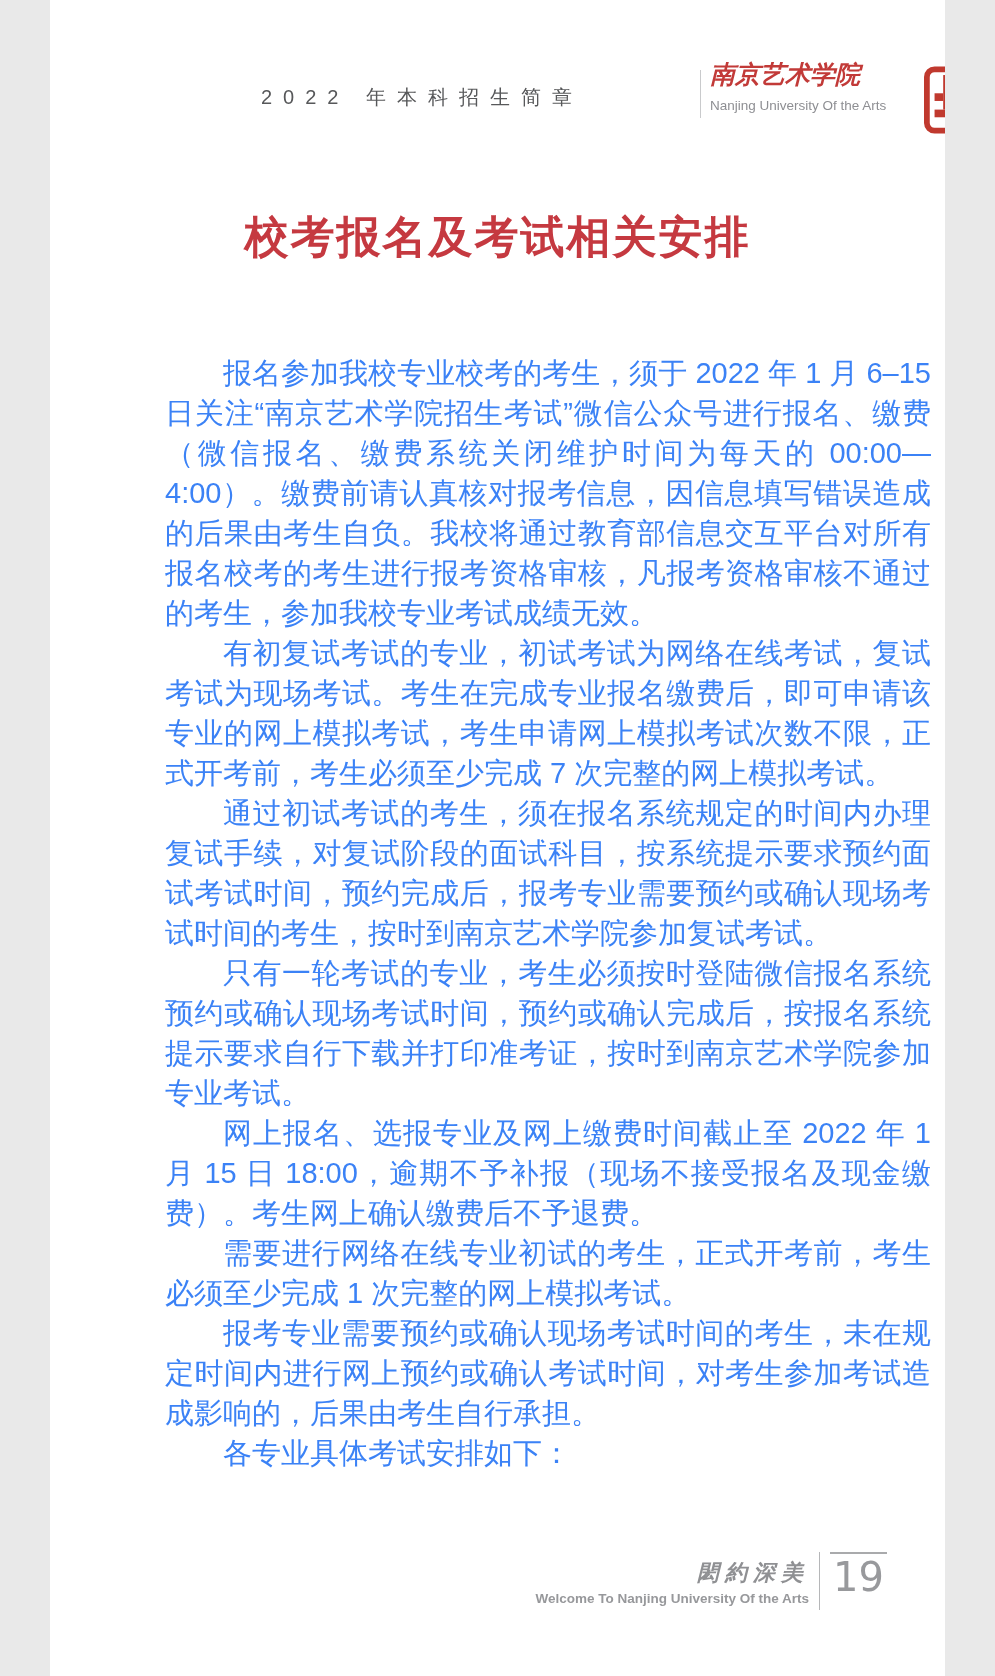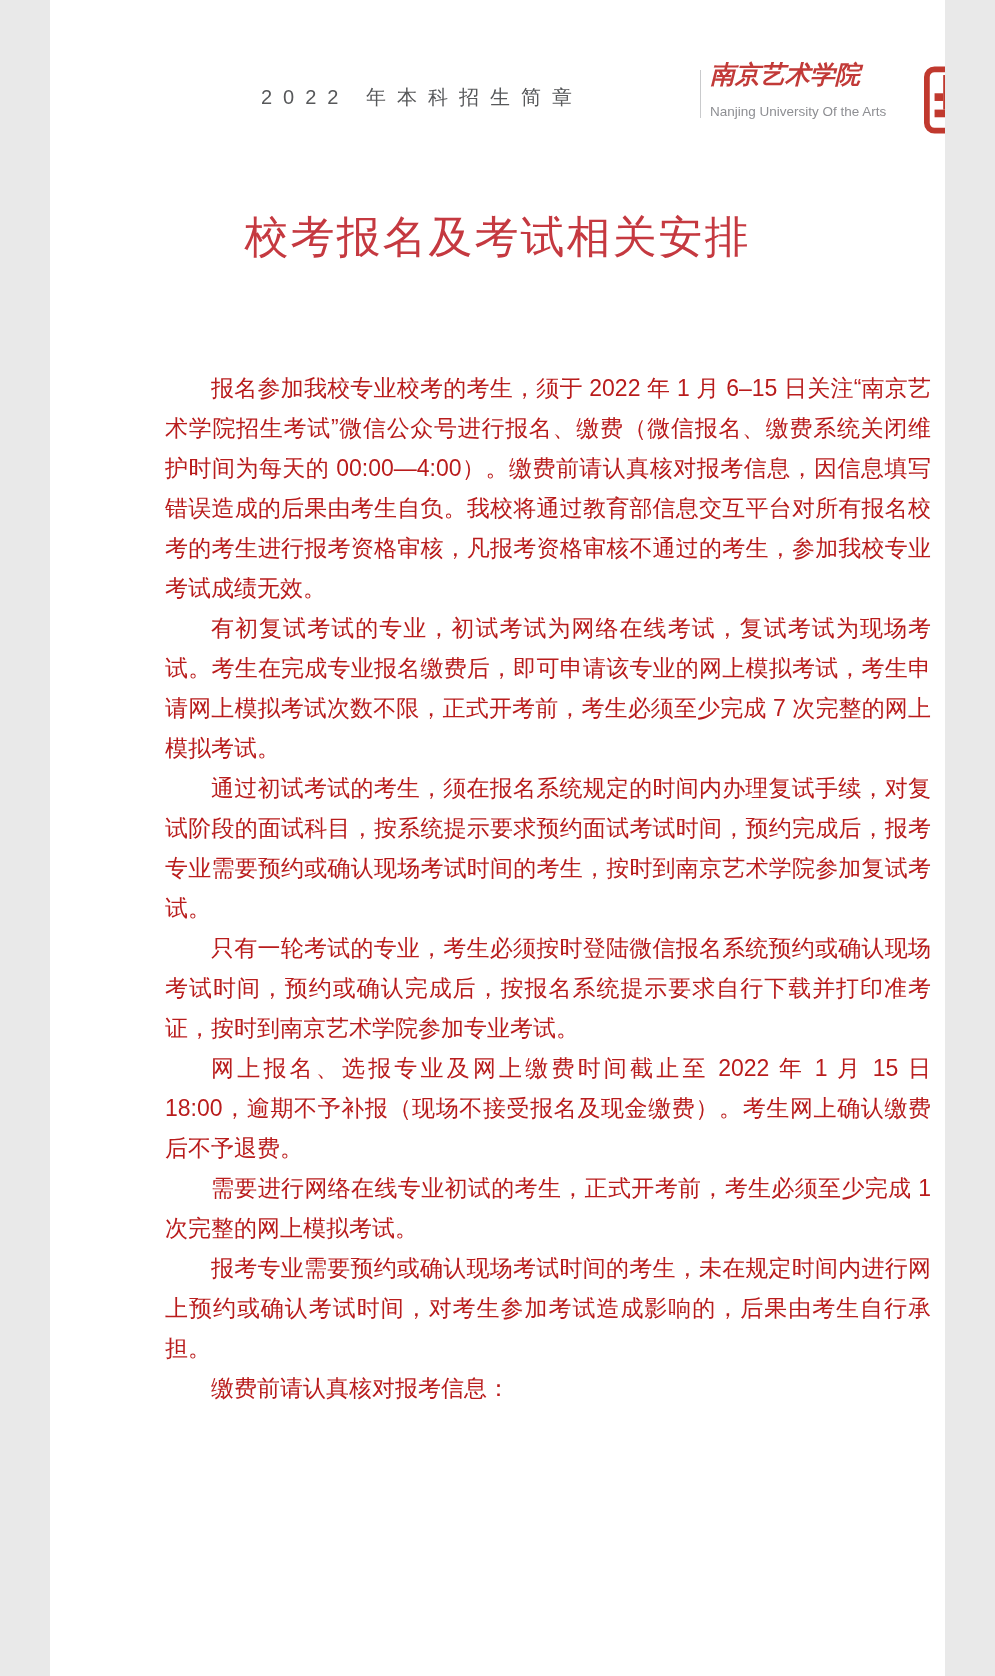--- a/index.html
+++ b/index.html
@@ -24,40 +24,40 @@
     position:absolute; top:70px; left:650px;
     width:1px; height:48px; background:#c9cacc;
   }
   .logo-block { position:absolute; top:60px; left:660px; width:172px; }
   .logo-cn {
     font-family:"DejaVu Serif","Liberation Serif",serif;
     font-style:italic; font-weight:bold;
     font-size:25px; line-height:30px; color:#c23a38; white-space:nowrap;
   }
   .logo-en {
-    margin-top:14px;
+    margin-top:8px;
     font-size:13.5px; color:#8e8f93; white-space:nowrap;
   }
   .seal { position:absolute; top:66px; left:874px; width:48px; height:68px; }
 
   
   .page-title {
     position:absolute; top:208px; left:0; right:0;
     text-align:center;
     font-family:"DejaVu Serif","Liberation Serif",serif;
-    font-weight:normal;
+    font-weight:bold;
     font-size:44px; letter-spacing:2px;
     color:#c53940;
   }
 
   
   .body-text {
-    position:absolute; top:368px; left:115px; width:766px;
-    font-size:23px; line-height:40px;
-    color:#b91c1c;
+    position:absolute; top:353px; left:115px; width:766px;
+    font-size:29px; line-height:40px;
+    color:#3b82f6;
     text-align:justify;
   }
   .body-text p { text-indent:2em; margin:0; }
 
   
   .footer {
     position:absolute; top:1552px; right:58px;
     display:flex; align-items:flex-start; gap:10px;
   }
   .footer-left { text-align:right; padding-top:6px; }
@@ -106,17 +106,25 @@
   <h1 class="page-title">校考报名及考试相关安排</h1>
 
   <div class="body-text">
     <p>报名参加我校专业校考的考生，须于 2022 年 1 月 6–15 日关注“南京艺术学院招生考试”微信公众号进行报名、缴费（微信报名、缴费系统关闭维护时间为每天的 00:00—4:00）。缴费前请认真核对报考信息，因信息填写错误造成的后果由考生自负。我校将通过教育部信息交互平台对所有报名校考的考生进行报考资格审核，凡报考资格审核不通过的考生，参加我校专业考试成绩无效。</p>
     <p>有初复试考试的专业，初试考试为网络在线考试，复试考试为现场考试。考生在完成专业报名缴费后，即可申请该专业的网上模拟考试，考生申请网上模拟考试次数不限，正式开考前，考生必须至少完成 7 次完整的网上模拟考试。</p>
     <p>通过初试考试的考生，须在报名系统规定的时间内办理复试手续，对复试阶段的面试科目，按系统提示要求预约面试考试时间，预约完成后，报考专业需要预约或确认现场考试时间的考生，按时到南京艺术学院参加复试考试。</p>
     <p>只有一轮考试的专业，考生必须按时登陆微信报名系统预约或确认现场考试时间，预约或确认完成后，按报名系统提示要求自行下载并打印准考证，按时到南京艺术学院参加专业考试。</p>
     <p>网上报名、选报专业及网上缴费时间截止至 2022 年 1 月 15 日 18:00，逾期不予补报（现场不接受报名及现金缴费）。考生网上确认缴费后不予退费。</p>
     <p>需要进行网络在线专业初试的考生，正式开考前，考生必须至少完成 1 次完整的网上模拟考试。</p>
     <p>报考专业需要预约或确认现场考试时间的考生，未在规定时间内进行网上预约或确认考试时间，对考生参加考试造成影响的，后果由考生自行承担。</p>
-    <p>缴费前请认真核对报考信息：</p>
+    <p>各专业具体考试安排如下：</p>
   </div>
 
+  <div class="footer">
+    <div class="footer-left">
+      <div class="footer-motto">閎約深美</div>
+      <div class="footer-welcome">Welcome To Nanjing University Of the Arts</div>
+    </div>
+    <div class="footer-vline"></div>
+    <div class="footer-page">19</div>
+  </div>
 
 </div>
 
 </body></html>

